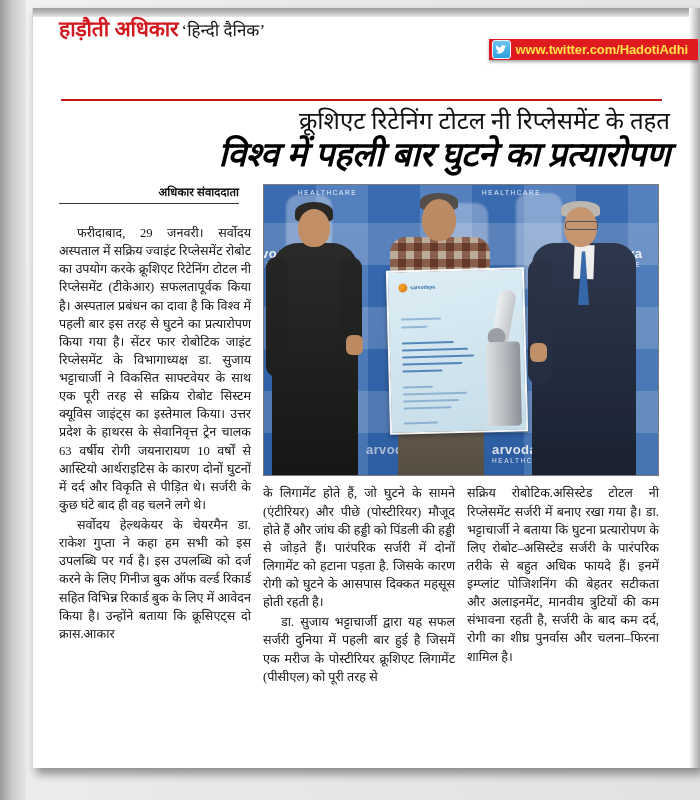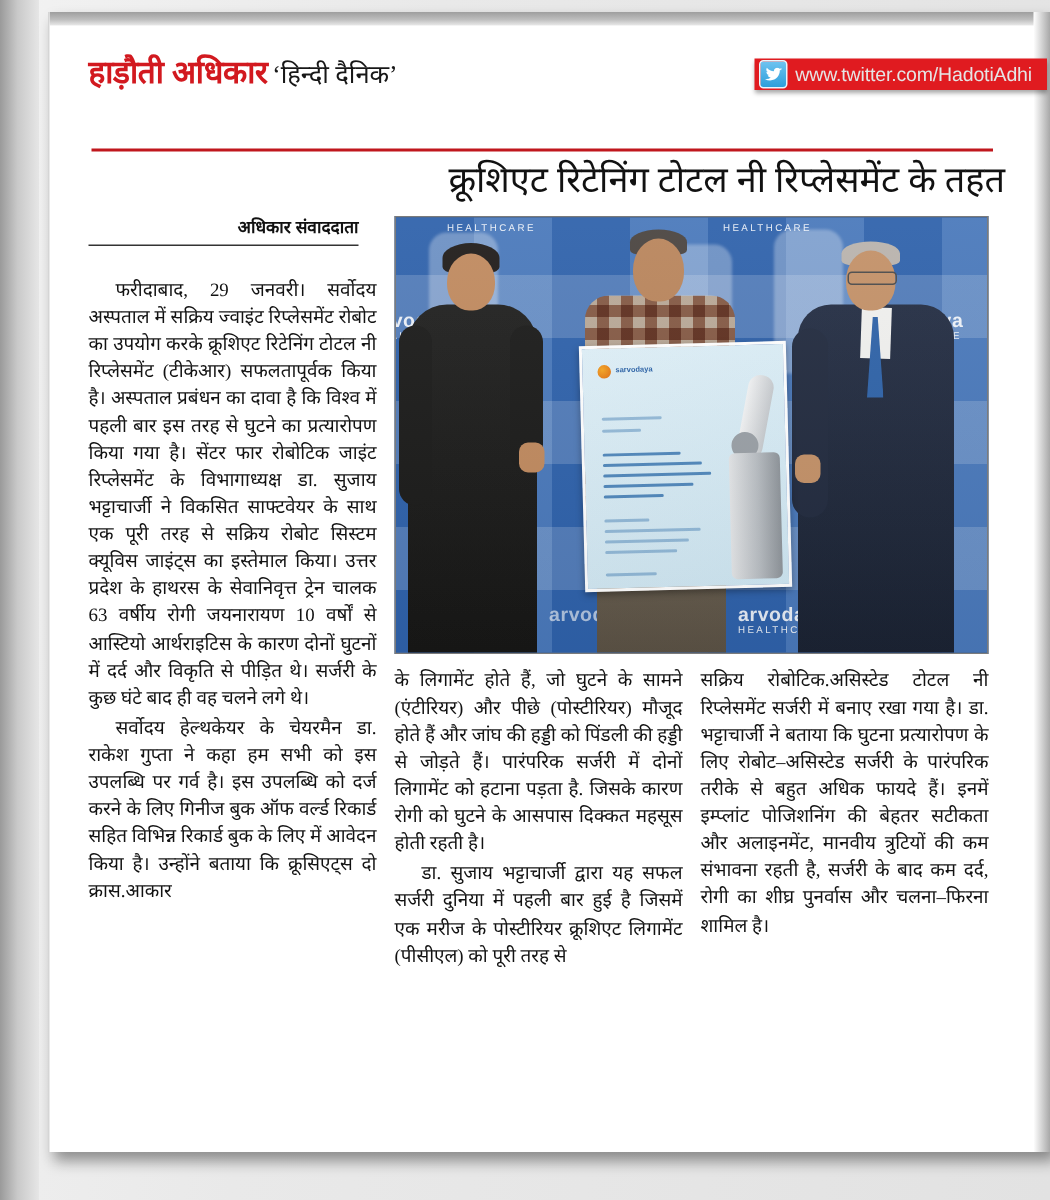--- a/index.html
+++ b/index.html
@@ -65,21 +65,20 @@
     position: absolute;
     left: 0; top: 9px;
     width: 657px;
     padding: 0 14px 0 26px;
     box-sizing: border-box;
   }
 
   
   .masthead {
     position: relative;
-    padding-top: 20px;
     height: 78px;
     box-sizing: border-box;
   }
   .masthead-lines {
     line-height: 1.18;
   }
   .paper-title-row {
     white-space: nowrap;
   }
   .paper-name {
@@ -121,23 +120,23 @@
     margin: 2px 5px 2px 3px;
     background: linear-gradient(to bottom, #6fc3f0 0%, #2d9fdb 100%);
     border: 1px solid #eaf6fd;
     border-radius: 3px;
     display: flex;
     align-items: center;
     justify-content: center;
     flex: none;
   }
   .twitter-url {
-    color: #e5e5e5;
+    color: #fde047;
     font-family: "Liberation Sans", "DejaVu Sans", sans-serif;
-    font-weight: normal;
+    font-weight: bold;
     font-size: 13px;
     white-space: nowrap;
     letter-spacing: -0.1px;
   }
 
   .rule-red {
     height: 2px;
     background: #c0171d;
     margin: 4px 14px 0 2px;
   }
@@ -419,20 +418,21 @@
             </svg>
           </span>
           <span class="twitter-url">www.twitter.com/HadotiAdhi</span>
         </div>
       </div>
 
       <div class="rule-red"></div>
 
       <div class="headline-block">
         <div class="kicker">क्रूशिएट रिटेनिंग टोटल नी रिप्लेसमेंट के तहत</div>
+        <div class="headline">विश्व में पहली बार घुटने का प्रत्यारोपण</div>
       </div>
 
       <div class="body-area">
 
         <div class="photo">
           <div class="backdrop"></div>
           <div class="backdrop-rows"></div>
 
           <div class="robot-ghost g1"></div>
           <div class="robot-ghost g2"></div>

